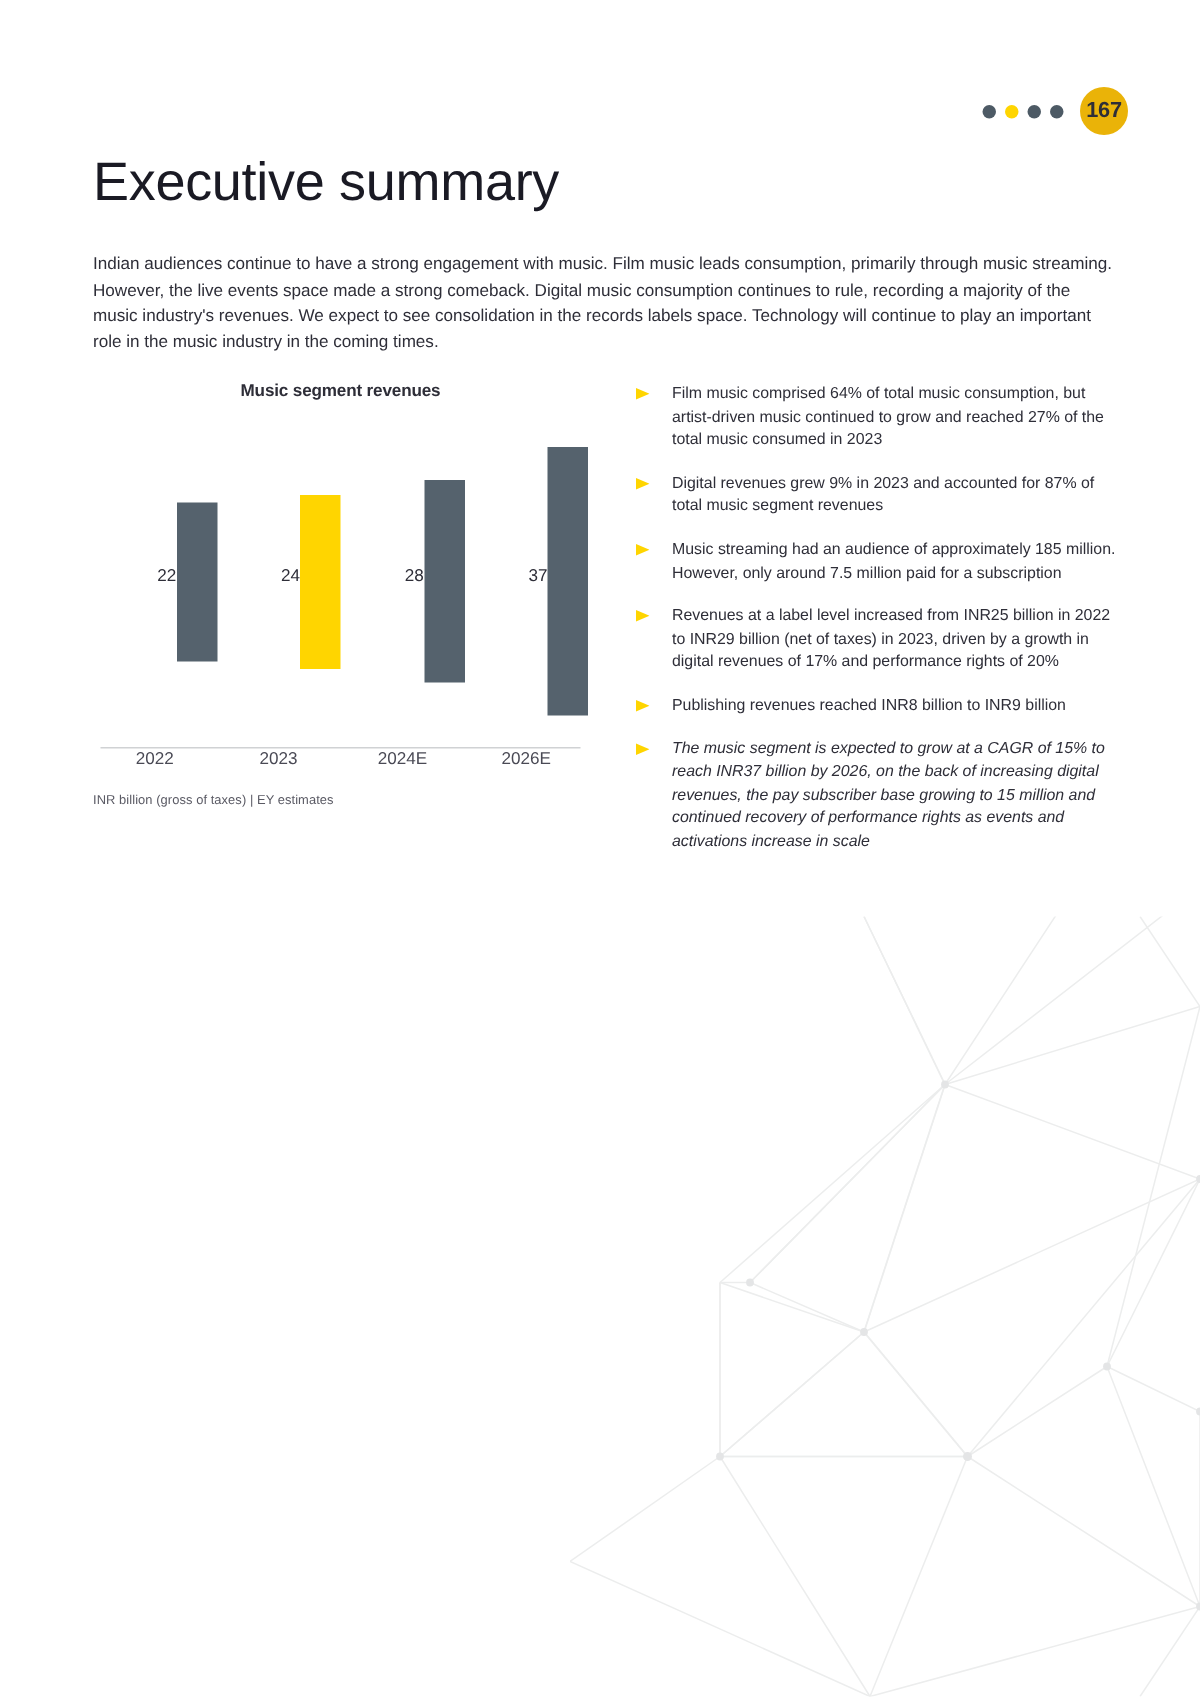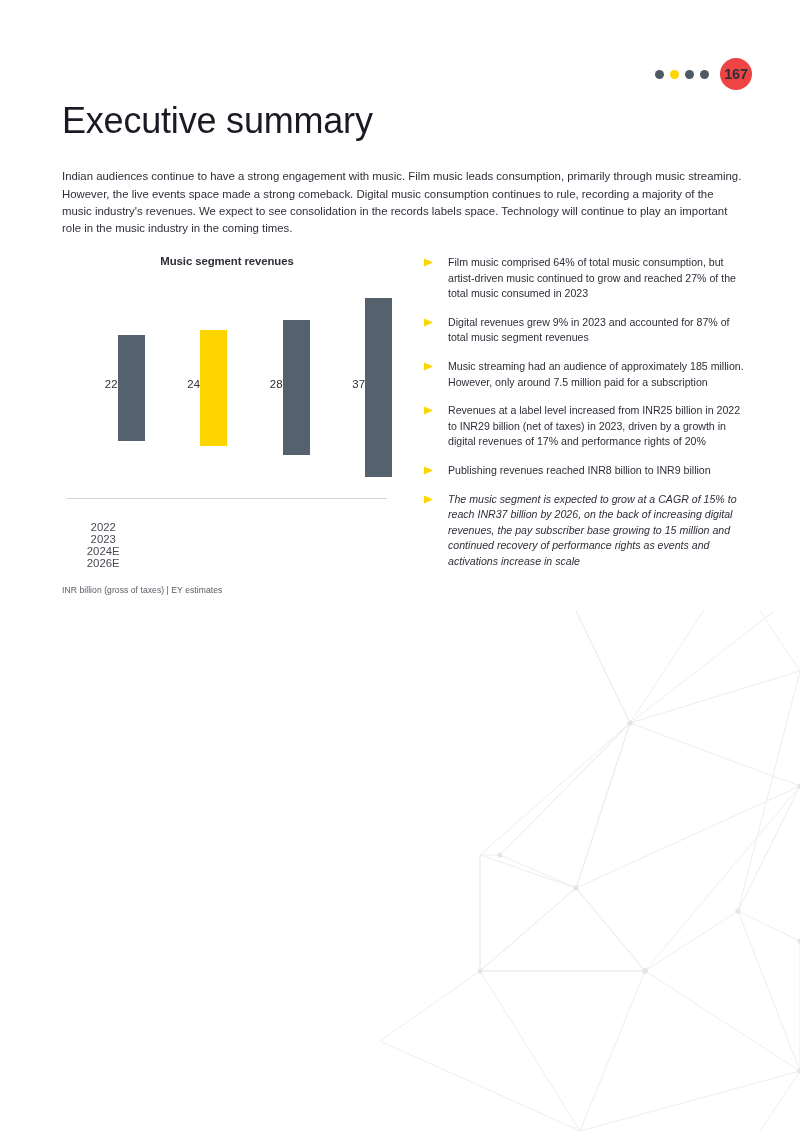--- a/index.html
+++ b/index.html
@@ -44,21 +44,21 @@
     height: 9px;
     border-radius: 50%;
     background: #4d5a65;
     display: block;
   }
   .pm-dot.accent { background: #ffd500; }
   .pm-badge {
     width: 32px;
     height: 32px;
     border-radius: 50%;
-    background: #ef4444;
+    background: #eab308;
     color: #2e2e38;
     font-size: 14.5px;
     font-weight: 700;
     display: flex;
     align-items: center;
     justify-content: center;
     margin-left: 5px;
     letter-spacing: -0.2px;
   }
 
@@ -141,22 +141,21 @@
     line-height: 1;
   }
   .bar-rect {
     width: 27px;
     background: #55626d;
   }
   .bar-rect.highlight { background: #ffd500; }
   .x-labels {
     display: flex;
     justify-content: flex-end;
-    margin-top: 22px;
-    flex-direction: column;
+    margin-top: 1px;
   }
   .x-label {
     width: 25%;
     text-align: center;
     font-size: 11.4px;
     color: #4a4a55;
   }
   .chart-note {
     margin-top: 16px;
     font-size: 8.6px;

